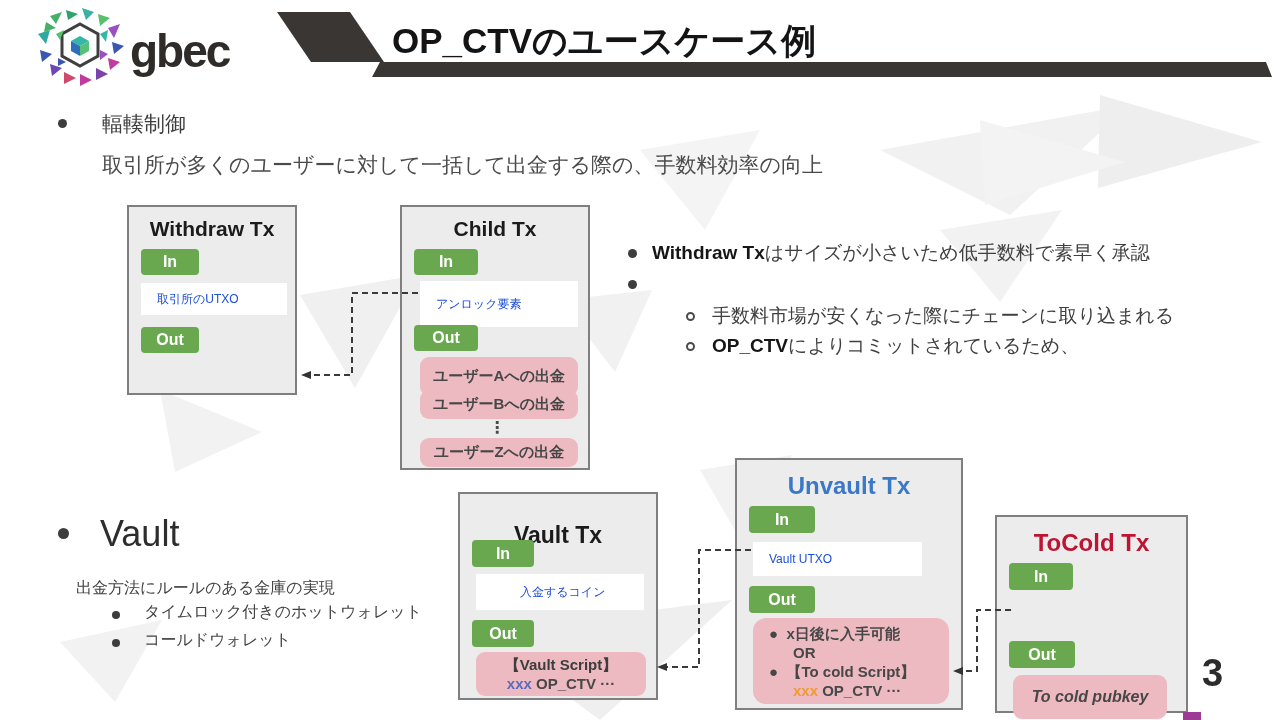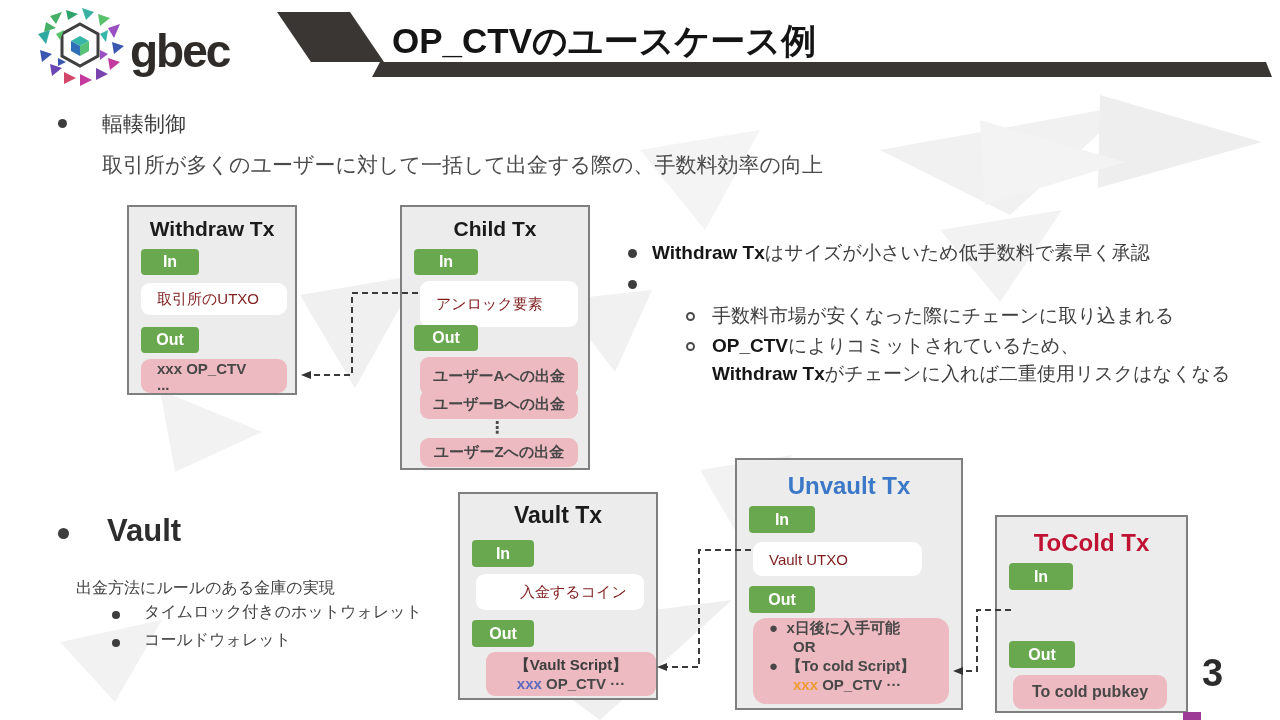--- a/index.html
+++ b/index.html
@@ -14,37 +14,37 @@
   .slide-title{left:392px;top:18px;font-size:35px;color:#141414;white-space:nowrap;}
   .slide-title .tb{font-weight:800;}
   .slide-title .tr{font-weight:600;}
   
   .h-congestion{left:102px;top:110px;font-size:21px;color:#3d3d3d;}
   .congestion-desc{left:102px;top:151px;font-size:21px;color:#4a4a4a;white-space:nowrap;}
   .dot{width:9px;height:9px;border-radius:50%;background:#3d3d3d;}
   .ring{width:9px;height:9px;border-radius:50%;border:2px solid #4a4a4a;box-sizing:border-box;background:transparent;}
   .brow{font-size:19px;color:#3f3f3f;white-space:nowrap;}
   .brow b{color:#161616;font-weight:700;}
-  .vault-head{left:100px;top:513px;font-size:31px;font-weight:700;color:#2d2d2d;margin-left:7px;}
+  .vault-head{left:100px;top:513px;font-size:36px;font-weight:400;color:#2d2d2d;}
   .vault-desc{left:76px;top:578px;font-size:16px;color:#424242;}
   .vault-li{font-size:16px;color:#424242;white-space:nowrap;}
   .page-num{left:1202px;top:652px;font-size:38px;font-weight:700;color:#2c2c2c;}
   
   .txbox{
     position:absolute;background:var(--box-bg,#ececec);
     border:2px solid var(--box-border,#7f7f7f);box-sizing:border-box;
   }
   .txtitle{position:absolute;left:0;width:100%;text-align:center;font-weight:700;color:#1b1b1b;white-space:nowrap;}
   .pill{
     position:absolute;background:var(--accent-green,#6aa84f);color:#ffffff;
     font-weight:700;font-size:16px;border-radius:4px;display:flex;align-items:center;justify-content:center;
   }
   .wbox{
-    position:absolute;background:#ffffff;border-radius:9px;display:flex;align-items:center;
-    font-size:15px;font-weight:500;color:#7f1d1d;padding-left:16px;box-sizing:border-box;white-space:nowrap;
+    position:absolute;background:#ffffff;border-radius:0;display:flex;align-items:center;
+    font-size:12px;font-weight:500;color:#1d4ed8;padding-left:16px;box-sizing:border-box;white-space:nowrap;
   }
   .pbox{
     position:absolute;background:var(--pink,#edbac1);border-radius:9px;box-sizing:border-box;
     font-size:15px;font-weight:600;color:#474747;white-space:nowrap;
   }
   .center{display:flex;align-items:center;justify-content:center;}
   .xxx-blue{color:var(--xxx-blue,#5c6bc0);}
   .xxx-orange{color:var(--xxx-orange,#ed9b33);}
   .purple-marker{left:1183px;top:712px;width:18px;height:8px;background:var(--purple-marker,#9c3a96);}
 </style>
@@ -104,24 +104,20 @@
 
   <div class="abs dot" style="left:58px;top:119px;"></div>
   <div class="abs h-congestion">輻輳制御</div>
   <div class="abs congestion-desc">取引所が多くのユーザーに対して一括して出金する際の、手数料効率の向上</div>
 
   <div class="txbox" style="left:127px;top:205px;width:170px;height:190px;">
     <div class="txtitle" style="top:10px;font-size:21px;">Withdraw Tx</div>
     <div class="pill" style="left:12px;top:42px;width:58px;height:26px;">In</div>
     <div class="wbox" style="left:12px;top:76px;width:146px;height:32px;">取引所のUTXO</div>
     <div class="pill" style="left:12px;top:120px;width:58px;height:26px;">Out</div>
-    <div class="pbox" style="left:12px;top:152px;width:146px;height:34px;padding:2px 0 0 16px;line-height:16px;">
-      <span>xxx OP_CTV</span><br>
-      <span>...</span>
-    </div>
   </div>
 
   <div class="txbox" style="left:400px;top:205px;width:190px;height:265px;">
     <div class="txtitle" style="top:10px;font-size:21px;">Child Tx</div>
     <div class="pill" style="left:12px;top:42px;width:64px;height:26px;">In</div>
     <div class="wbox" style="left:18px;top:74px;width:158px;height:46px;">アンロック要素</div>
     <div class="pill" style="left:12px;top:118px;width:64px;height:26px;">Out</div>
     <div class="pbox center" style="left:18px;top:150px;width:158px;height:39px;">ユーザーAへの出金</div>
     <div class="pbox center" style="left:18px;top:183px;width:158px;height:29px;">ユーザーBへの出金</div>
     <div class="abs" style="left:0;top:211px;width:190px;text-align:center;font-size:16px;font-weight:700;color:#4a4a4a;">⋮</div>
@@ -132,61 +128,58 @@
   <div class="abs brow" style="left:652px;top:240px;">
     <b>Withdraw Tx</b><span>はサイズが小さいため低手数料で素早く承認</span>
   </div>
   <div class="abs dot" style="left:628px;top:280px;"></div>
   <div class="abs ring" style="left:686px;top:312px;"></div>
   <div class="abs brow" style="left:712px;top:303px;">手数料市場が安くなった際にチェーンに取り込まれる</div>
   <div class="abs ring" style="left:686px;top:342px;"></div>
   <div class="abs brow" style="left:712px;top:333px;">
     <b>OP_CTV</b><span>によりコミットされているため、</span>
   </div>
-  <div class="abs brow" style="left:712px;top:361px;">
-    <b>Withdraw Tx</b><span>がチェーンに入れば二重使用リスクはなくなる</span>
-  </div>
 
   <div class="abs dot" style="left:58px;top:528px;width:11px;height:11px;"></div>
   <div class="abs vault-head">Vault</div>
   <div class="abs vault-desc">出金方法にルールのある金庫の実現</div>
   <div class="abs dot" style="left:112px;top:611px;width:8px;height:8px;"></div>
   <div class="abs vault-li" style="left:144px;top:602px;">タイムロック付きのホットウォレット</div>
   <div class="abs dot" style="left:112px;top:639px;width:8px;height:8px;"></div>
   <div class="abs vault-li" style="left:144px;top:630px;">コールドウォレット</div>
 
   <div class="txbox" style="left:458px;top:492px;width:200px;height:208px;">
-    <div class="txtitle" style="top:8px;font-size:23px;">Vault Tx</div>
+    <div class="txtitle" style="top:28px;font-size:23px;">Vault Tx</div>
     <div class="pill" style="left:12px;top:46px;width:62px;height:27px;">In</div>
     <div class="wbox" style="left:16px;top:80px;width:168px;height:36px;padding-left:44px;">入金するコイン</div>
     <div class="pill" style="left:12px;top:126px;width:62px;height:27px;">Out</div>
-    <div class="pbox" style="left:16px;top:158px;width:170px;height:44px;text-align:center;padding-top:3px;line-height:19px;margin-left:10px;">
+    <div class="pbox" style="left:16px;top:158px;width:170px;height:44px;text-align:center;padding-top:3px;line-height:19px;">
       <span style="font-weight:700;color:#3d3d3d;">【Vault Script】</span><br>
       <span class="xxx-blue" style="font-weight:700;">xxx</span><span> OP_CTV ···</span>
     </div>
   </div>
 
   <div class="txbox" style="left:735px;top:458px;width:228px;height:252px;">
     <div class="txtitle" style="top:12px;font-size:24px;color:var(--unvault-title-blue,#3b78c8);">Unvault Tx</div>
     <div class="pill" style="left:12px;top:46px;width:66px;height:27px;">In</div>
     <div class="wbox" style="left:16px;top:82px;width:169px;height:34px;">Vault UTXO</div>
     <div class="pill" style="left:12px;top:126px;width:66px;height:27px;">Out</div>
-    <div class="pbox" style="left:16px;top:158px;width:196px;height:86px;border-radius:13px;padding:0 0 0 16px;line-height:19px;">
+    <div class="pbox" style="left:16px;top:158px;width:196px;height:86px;border-radius:13px;padding:6px 0 0 16px;line-height:19px;">
       <span>●&nbsp; </span><span>x日後に入手可能</span><br>
       <span style="padding-left:24px;">OR</span><br>
       <span>●&nbsp; </span><span>【To cold Script】</span><br>
       <span class="xxx-orange" style="padding-left:24px;font-weight:700;">xxx</span><span> OP_CTV ···</span>
     </div>
   </div>
 
   <div class="txbox" style="left:995px;top:515px;width:193px;height:198px;">
     <div class="txtitle" style="top:12px;font-size:24px;color:var(--tocold-title-red,#c01333);">ToCold Tx</div>
     <div class="pill" style="left:12px;top:46px;width:64px;height:27px;">In</div>
     <div class="pill" style="left:12px;top:124px;width:66px;height:27px;">Out</div>
-    <div class="pbox center" style="left:16px;top:158px;width:154px;height:34px;font-size:16px;">To cold pubkey</div>
+    <div class="pbox center" style="left:16px;top:158px;width:154px;height:44px;font-size:16px;font-style:italic;">To cold pubkey</div>
   </div>
 
   <svg class="abs" style="left:0;top:0;pointer-events:none;" width="1280" height="720" viewBox="0 0 1280 720">
     <defs>
       <marker id="arr" markerWidth="11" markerHeight="9" refX="9" refY="4" orient="auto" markerUnits="userSpaceOnUse">
         <path d="M0,0 L10,4 L0,8 z" fill="#333333"></path>
       </marker>
     </defs>
     <path d="M418,293 H352 V375 H302" fill="none" stroke="#3a3a3a" stroke-width="2" stroke-dasharray="6 4" marker-end="url(#arr)"></path>
     <path d="M751,550 H699 V667 H658" fill="none" stroke="#3a3a3a" stroke-width="2" stroke-dasharray="6 4" marker-end="url(#arr)"></path>

